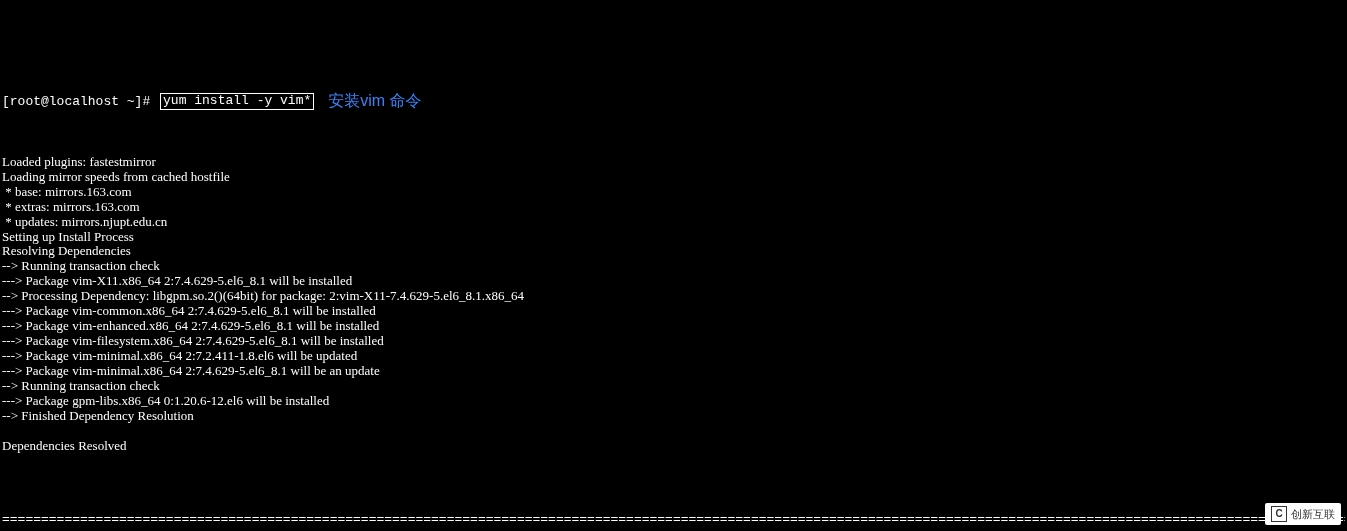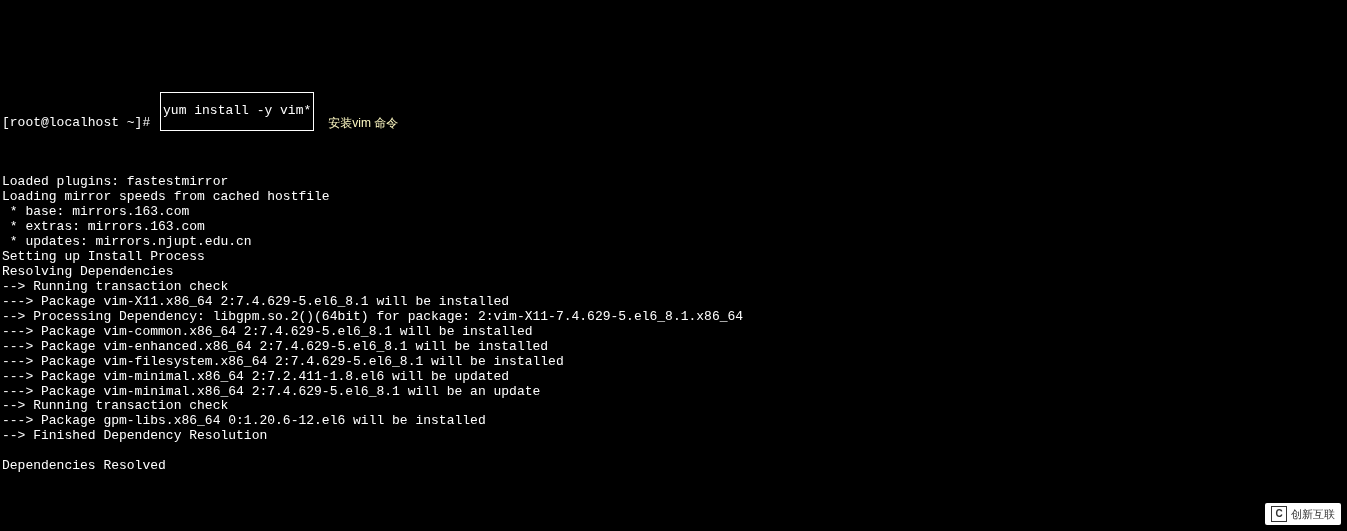--- a/index.html
+++ b/index.html
@@ -10,23 +10,23 @@
     font-size: 13px;
     line-height: 1.15;
     width: 1347px;
     height: 531px;
     overflow: hidden;
     position: relative;
     white-space: pre;
   }
   .terminal { padding: 2px 2px; }
   .prompt-line { display: flex; align-items: flex-end; }
-  .cmd-box { border: 1px solid #fff; padding: 11px 2px; margin: 0 2px; }
-  .annotation { color: #fef9c3; margin-left: 12px; font-family: sans-serif; font-size: 12px; }
-  .line { display: block; }
+  .cmd-box { border: 1px solid #fff; padding: 0 2px; margin: 0 2px; }
+  .annotation { color: #3b82f6; margin-left: 12px; font-family: sans-serif; font-size: 16px; }
+  .line { display: block; font-family: Liberation Serif, serif; }
   .hr { letter-spacing: 0; overflow: hidden; width: 100%; }
   .watermark {
     position: absolute;
     right: 6px;
     bottom: 6px;
     background: #fff;
     color: #333;
     font-family: sans-serif;
     font-size: 11px;
     padding: 3px 6px;

